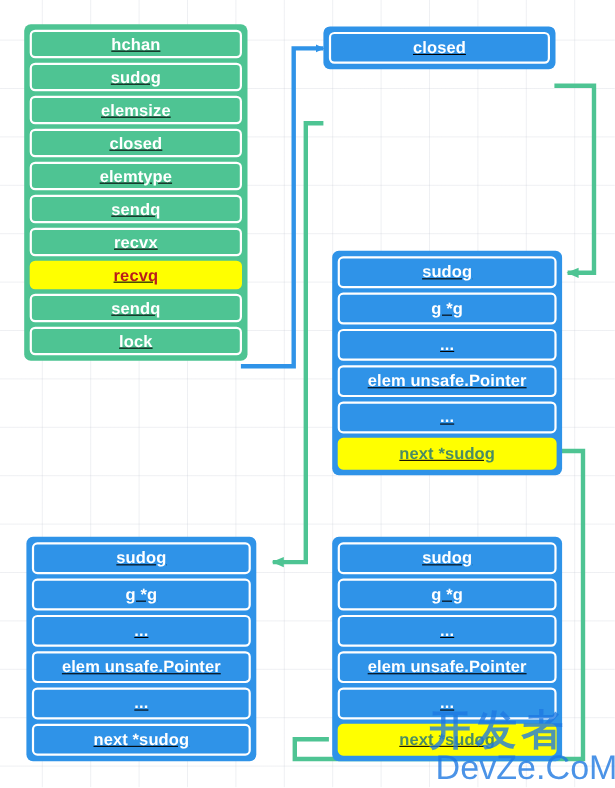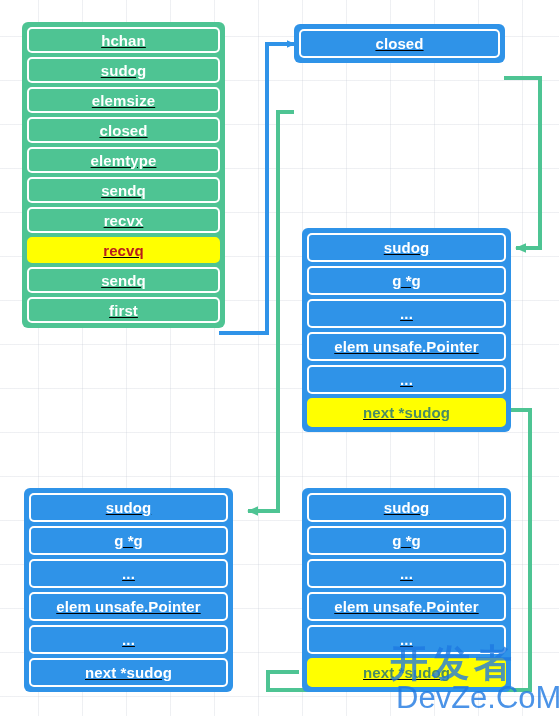--- a/index.html
+++ b/index.html
@@ -137,21 +137,21 @@
   <div class="box green" id="hchan-box" style="left:22px; top:22px; width:203px;">
     <div class="row">hchan</div>
     <div class="row">sudog</div>
     <div class="row">elemsize</div>
     <div class="row">closed</div>
     <div class="row">elemtype</div>
     <div class="row">sendq</div>
     <div class="row">recvx</div>
     <div class="row highlight">recvq</div>
     <div class="row">sendq</div>
-    <div class="row">first</div>
+    <div class="row">lock</div>
   </div>
 
   <div class="box blue" id="waitq-box" style="left:294px; top:24px; width:211px;">
     <div class="row">closed</div>
   </div>
 
   <div class="box blue" id="sudog-first-box" style="left:302px; top:228px; width:209px;">
     <div class="row">sudog</div>
     <div class="row">g *g</div>
     <div class="row">...</div>

